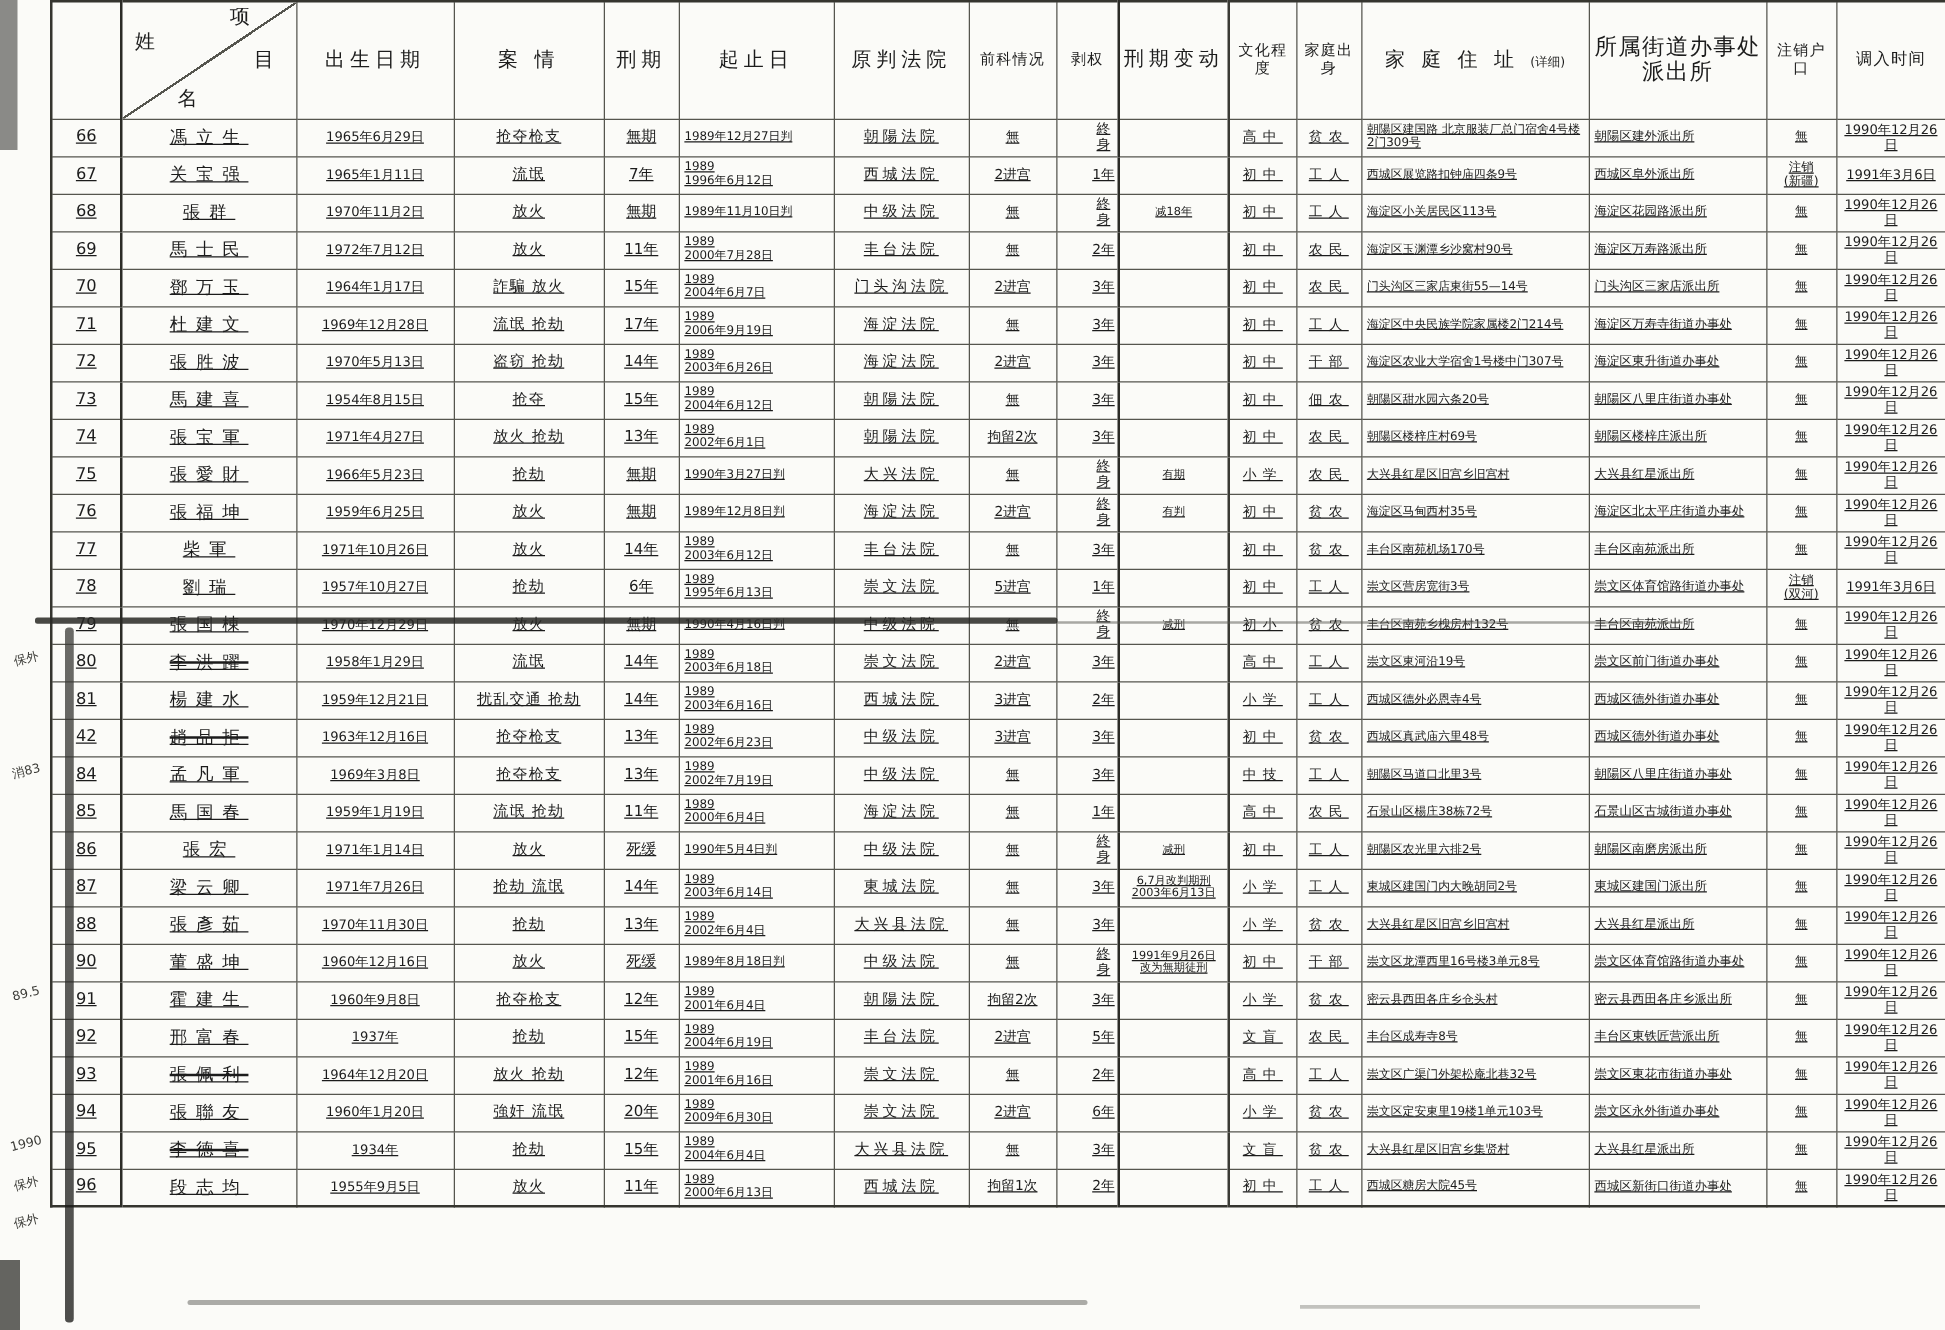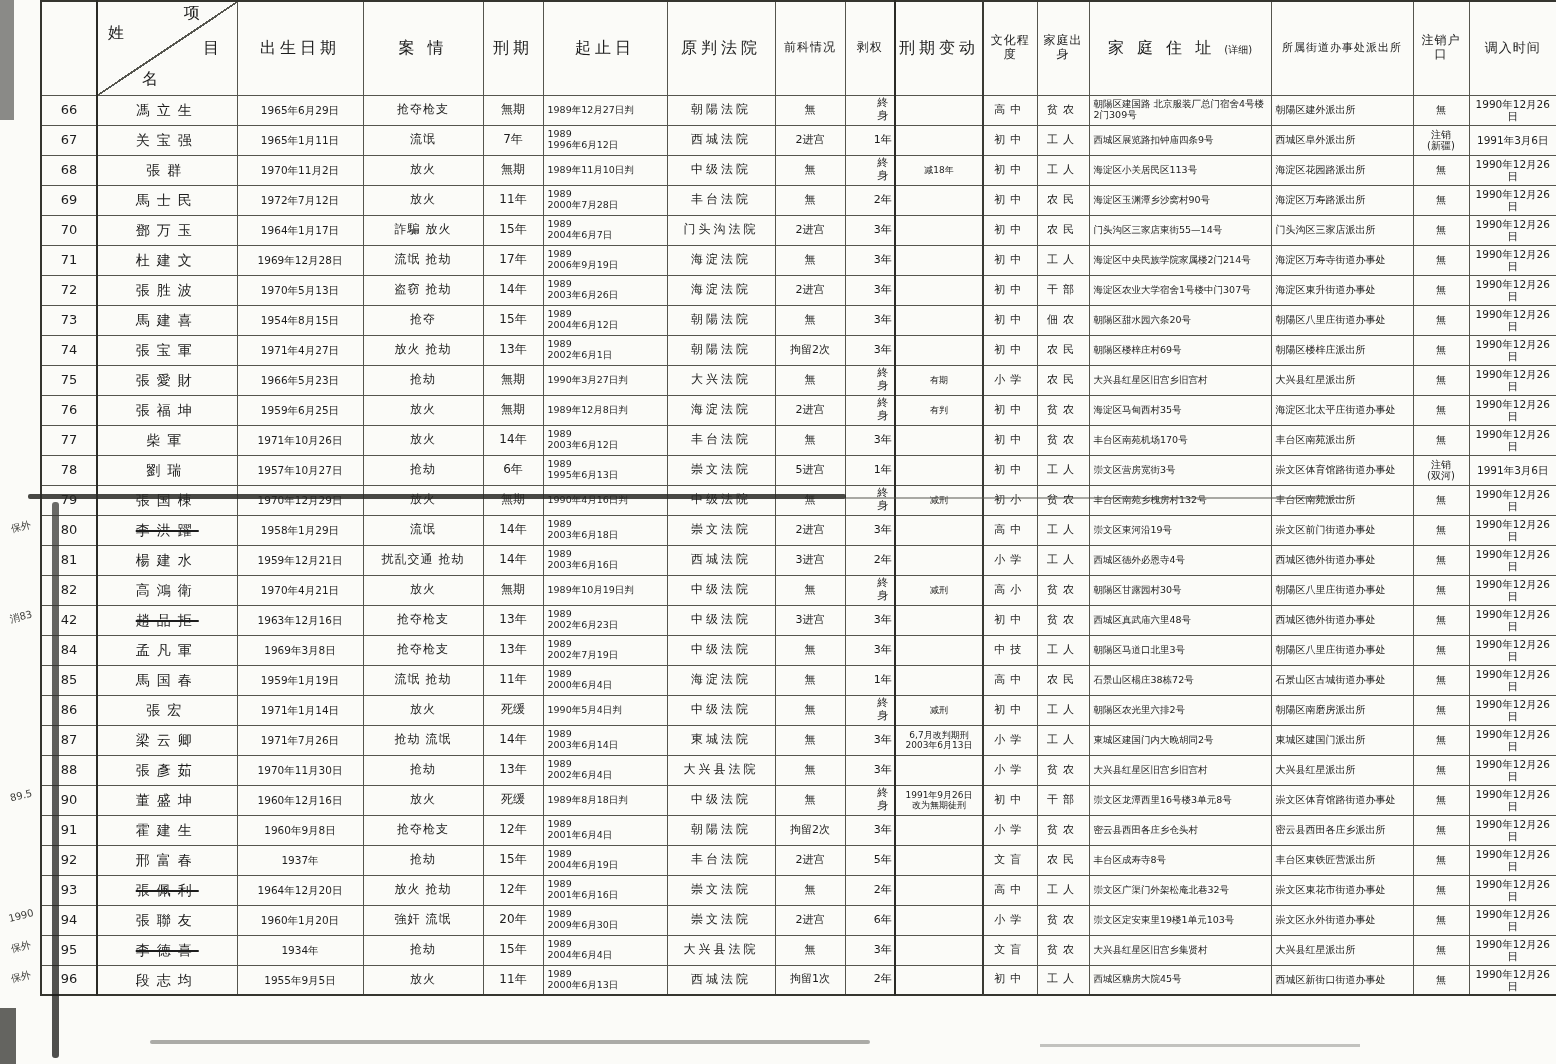--- a/index.html
+++ b/index.html
@@ -3,21 +3,21 @@
 <meta charset="utf-8">
 <style>
   html,body{margin:0;padding:0;background:#e8e8e4;}
   .sheet{position:relative;width:1556px;height:1064px;background:#fbfbf8;
          font-family:"DejaVu Sans",sans-serif;color:#1c1c1c;overflow:hidden;}
   table{position:absolute;left:40px;top:0;width:1516px;border-collapse:collapse;
         table-layout:fixed;border:2px solid #35352f;}
   th,td{border:1px solid #55554e;overflow:hidden;padding:0 2px;vertical-align:middle;
         text-align:center;line-height:1.15;}
   thead tr{height:94px;}
-  tbody tr{height:30px;}
+  tbody tr{height:30px;text-decoration:underline;}
   th{font-weight:normal;font-size:16px;letter-spacing:4px;}
   th.small{font-size:12px;letter-spacing:1px;}
   .pre{white-space:pre-line;}
   
   .c-num{font-size:13px;border-right:2.5px solid #2b2b26;}
   .c-name{font-size:14px;letter-spacing:7px;margin-left:12px;}
   .c-birth{font-size:10.5px;letter-spacing:0;margin-left:38px;}
   .c-case{font-size:12px;letter-spacing:1px;}
   .c-term{font-size:12px;}
   .c-dates{font-size:9.5px;text-align:left;padding-left:4px;}
@@ -98,21 +98,21 @@
         <th>原判法院</th>
         <th class="small">前科情况</th>
         <th class="small">剥权</th>
         <th class="h-change">刑期变动</th>
         <th class="small h-edu">文化程度</th>
         <th class="small">家庭出身</th>
         <th>
           <span>家 庭 住 址</span>
           <span style="font-size:10px;letter-spacing:0;">(详细)</span>
         </th>
-        <th class="small" style="font-size:11px;">所属街道办事处派出所</th>
+        <th class="small" style="font-size:18px;">所属街道办事处派出所</th>
         <th class="small">注销户口</th>
         <th class="small" style="font-size:13px;">调入时间</th>
       </tr>
     </thead>
     <tbody>
         <tr>
           <td class="c-num">66</td>
           <td class="c-name">馮立生</td>
           <td class="c-birth">1965年6月29日</td>
           <td class="c-case">抢夺枪支</td>
@@ -402,38 +402,20 @@
           <td class="c-dates pre">1989
 2003年6月16日</td>
           <td class="c-court">西城法院</td>
           <td class="c-prior">3进宫</td>
           <td class="c-deprive">2年</td>
           <td class="c-change pre"></td>
           <td class="c-edu">小学</td>
           <td class="c-origin">工人</td>
           <td class="c-address">西城区德外必恩寺4号</td>
           <td class="c-station">西城区德外街道办事处</td>
-          <td class="c-cancel pre">無</td>
-          <td class="c-datein">1990年12月26日</td>
-        </tr>
-        <tr>
-          <td class="c-num">82</td>
-          <td class="c-name">高鴻衛</td>
-          <td class="c-birth">1970年4月21日</td>
-          <td class="c-case">放火</td>
-          <td class="c-term">無期</td>
-          <td class="c-dates pre">1989年10月19日判</td>
-          <td class="c-court">中级法院</td>
-          <td class="c-prior">無</td>
-          <td class="c-deprive">終身</td>
-          <td class="c-change pre">减刑</td>
-          <td class="c-edu">高小</td>
-          <td class="c-origin">贫农</td>
-          <td class="c-address">朝陽区甘露园村30号</td>
-          <td class="c-station">朝陽区八里庄街道办事处</td>
           <td class="c-cancel pre">無</td>
           <td class="c-datein">1990年12月26日</td>
         </tr>
         <tr class="struck">
           <td class="c-num">42</td>
           <td class="c-name">趙品拒</td>
           <td class="c-birth">1963年12月16日</td>
           <td class="c-case">抢夺枪支</td>
           <td class="c-term">13年</td>
           <td class="c-dates pre">1989

